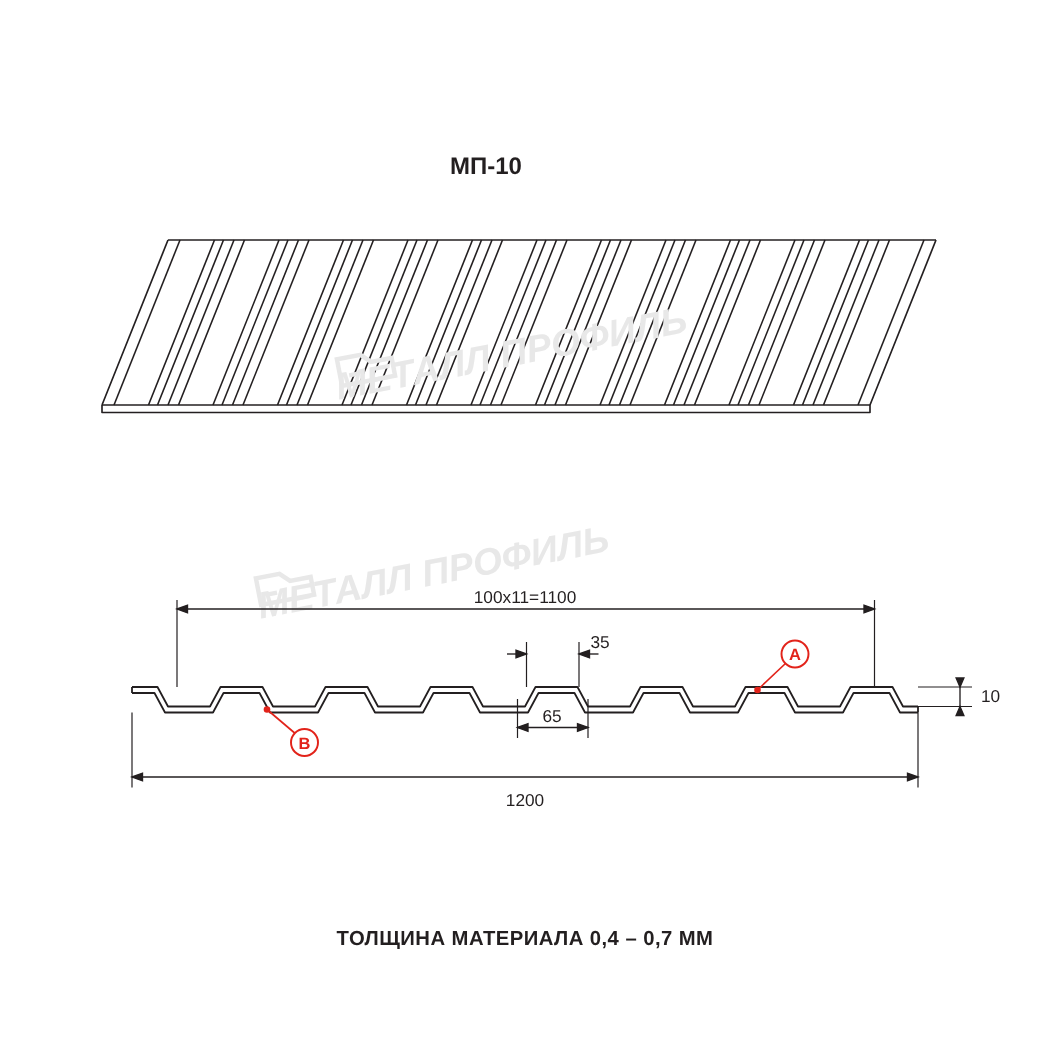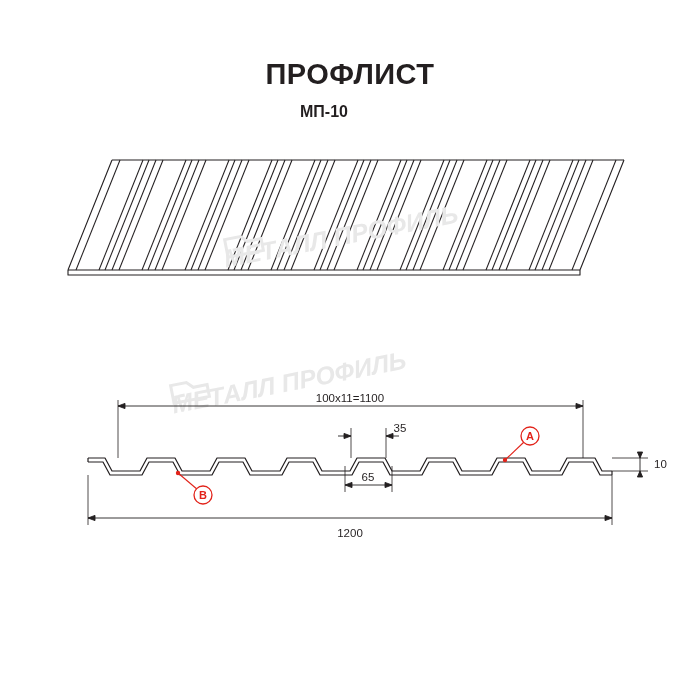--- a/index.html
+++ b/index.html
@@ -97,21 +97,20 @@
     font-size: 11px;
     font-weight: bold;
     fill: #e2231a;
   }
 </style>
 </head>
 <body>
 
 <div class="page">
 
-  <div class="title">ПРОФЛИСТ</div>
   <div class="subtitle">МП-10</div>
 
   <svg class="iso-svg" width="700" height="200" viewBox="0 0 700 200">
     <g fill="none" stroke="#231f20" stroke-width="1.1" stroke-linejoin="round">
 
       <path d="M112 30 L624 30"></path>
 
       <path d="M68 140 L580 140"></path>
 
       <path d="M112 30 L68 140"></path>
@@ -284,13 +283,14 @@
     </g>
 
     <g>
       <path d="M178 93 L198 110" stroke="#e2231a" stroke-width="1.1" fill="none"></path>
       <circle cx="178" cy="93" r="2.2" fill="#e2231a"></circle>
       <circle cx="203" cy="115" r="9" fill="#ffffff" stroke="#e2231a" stroke-width="1.3"></circle>
       <text class="callout-text" x="203" y="119" text-anchor="middle">B</text>
     </g>
   </svg>
 
+  <div class="footer-note">ТОЛЩИНА МАТЕРИАЛА 0,4 – 0,7 ММ</div>
 </div>
 
 </body></html>

